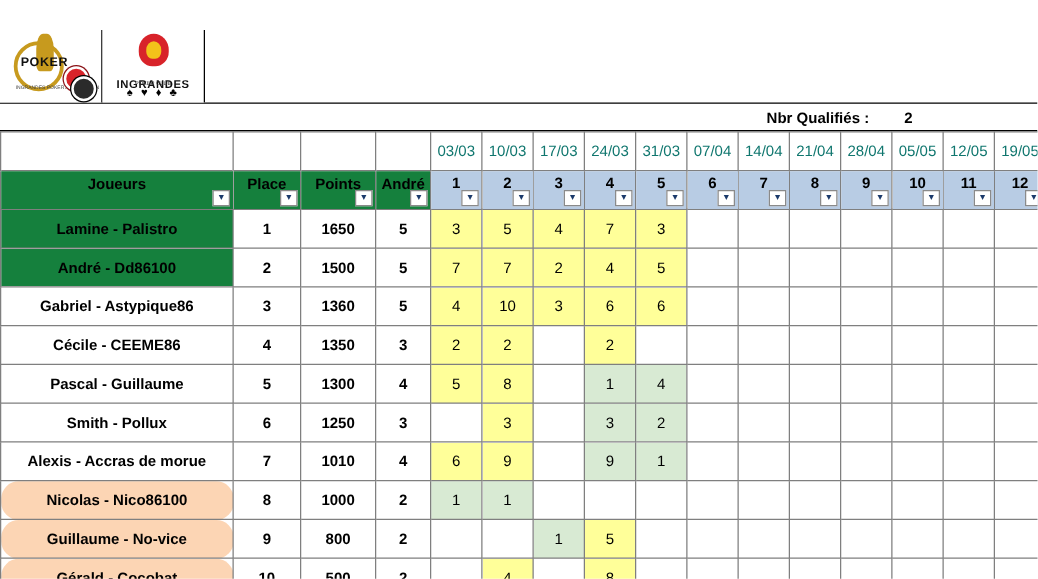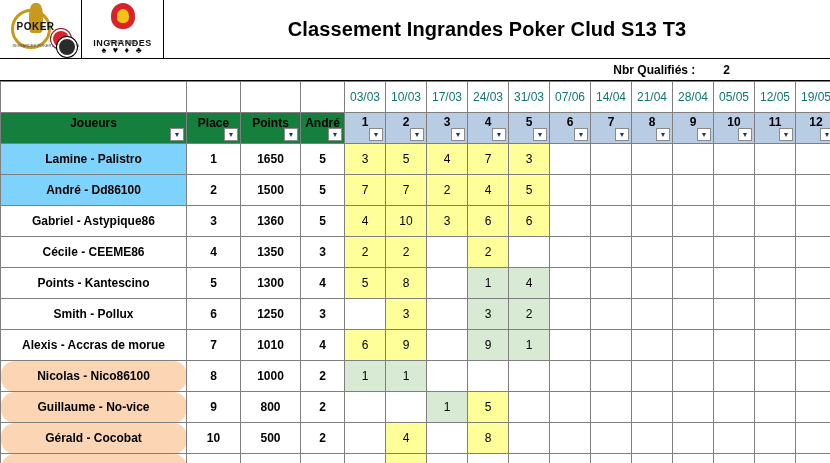--- a/index.html
+++ b/index.html
@@ -19,20 +19,21 @@
     height: 463px;
     box-sizing: border-box;
   }
 
   
   .header-band {
     display: flex;
     align-items: center;
     height: 58px;
     border-bottom: 1px solid #000;
+    margin-top: 24px;
   }
   .logo-cell {
     width: 82px;
     height: 58px;
     border-right: 1px solid #000;
     display: flex;
     align-items: center;
     justify-content: center;
     box-sizing: border-box;
     background: #fff;
@@ -244,21 +245,21 @@
   }
   .hdr-main td.num .lbl {
     padding-bottom: 12px;
   }
 
   
   td.name {
     font-weight: bold;
     font-size: 12px;
   }
-  td.name.green { background: #7dd3fc; }
+  td.name.green { background: #15803d; }
   td.name.orange { background: #fcd5b4; border-radius: 14px; }
   td.place, td.points, td.jouees {
     font-weight: bold;
     background: #ffffff;
   }
   td.res {
     background: #ffffff;
   }
   td.res.yellow { background: #ffff99; }
   td.res.lgreen { background: #d8ead3; }
@@ -280,21 +281,20 @@
       </div>
     </div>
     <div class="logo-cell second">
       <div class="logo2">
         <div class="crest"></div>
         <div class="name">INGRANDES</div>
         <div class="tag">POKER CLUB</div>
         <div class="suits">♠ ♥ ♦ ♣</div>
       </div>
     </div>
-    <div class="title-cell">Classement Ingrandes Poker Clud S13 T3</div>
   </div>
 
   <div class="qual-row">
     <span class="qual-label">Nbr Qualifiés :</span>
     <span class="qual-value">2</span>
   </div>
 
   <table class="grid">
     <colgroup>
       <col class="c-name">
@@ -319,21 +319,21 @@
         <tr class="hdr-dates">
           <td class="blankhdr" style="border-bottom: none; border-left: 1px solid rgb(127, 127, 127);"></td>
           <td class="blankhdr" style="border-bottom: none; border-left: 1px solid rgb(127, 127, 127);"></td>
           <td class="blankhdr" style="border-bottom: none; border-left: 1px solid rgb(127, 127, 127);"></td>
           <td class="blankhdr" style="border-bottom: none; border-left: 1px solid rgb(127, 127, 127);"></td>
           <td>03/03</td>
           <td>10/03</td>
           <td>17/03</td>
           <td>24/03</td>
           <td>31/03</td>
-          <td>07/06</td>
+          <td>07/04</td>
           <td>14/04</td>
           <td>21/04</td>
           <td>28/04</td>
           <td>05/05</td>
           <td>12/05</td>
           <td>19/05</td>
         </tr>
         <tr class="hdr-main">
           <td>
             <span class="lbl">Joueurs</span>
@@ -466,21 +466,21 @@
           <td class="res"></td>
           <td class="res"></td>
           <td class="res"></td>
           <td class="res"></td>
           <td class="res"></td>
           <td class="res"></td>
           <td class="res"></td>
           <td class="res"></td>
         </tr>
         <tr>
-          <td class="name">Points - Kantescino</td>
+          <td class="name">Pascal - Guillaume</td>
           <td class="place">5</td>
           <td class="points">1300</td>
           <td class="jouees">4</td>
           <td class="res yellow">5</td>
           <td class="res yellow">8</td>
           <td class="res"></td>
           <td class="res lgreen">1</td>
           <td class="res lgreen">4</td>
           <td class="res"></td>
           <td class="res"></td>

